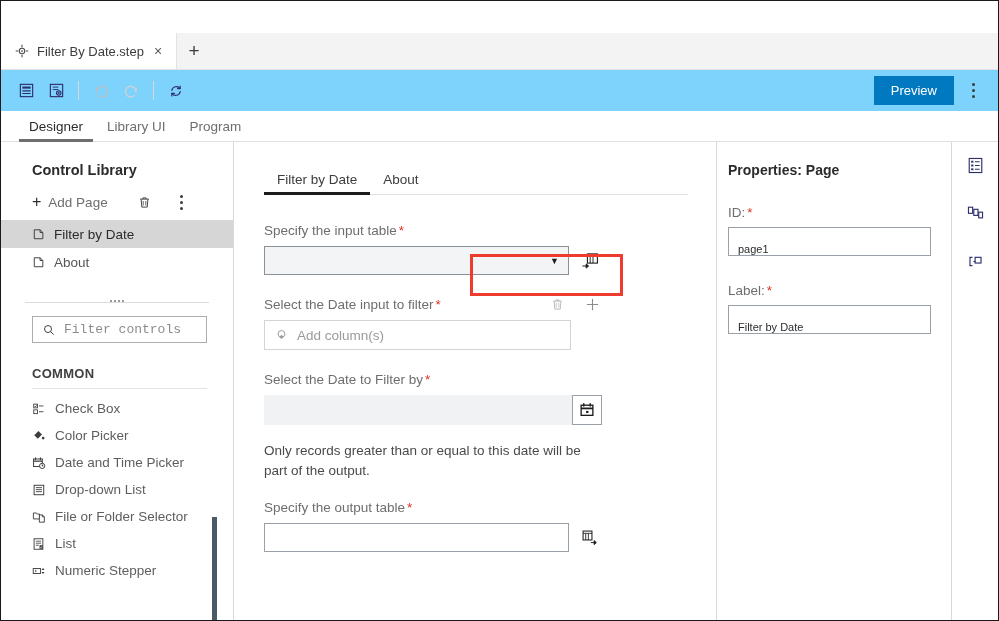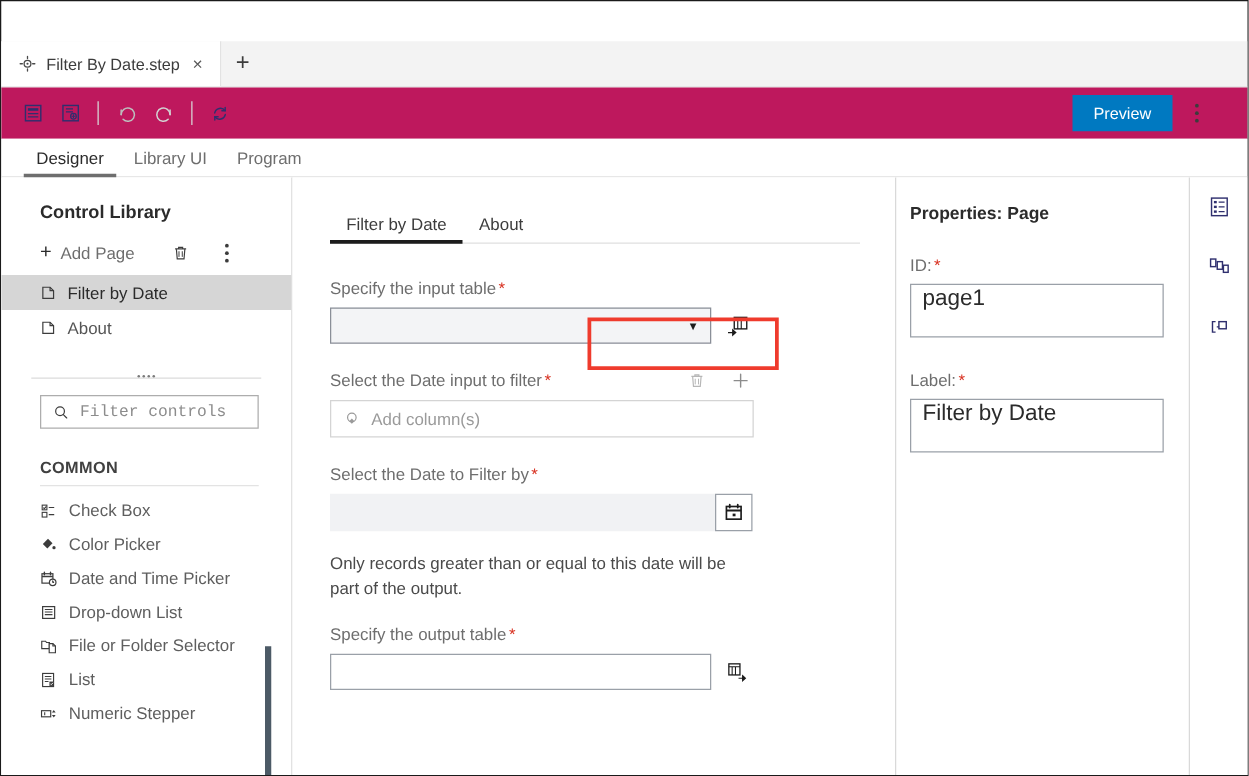--- a/index.html
+++ b/index.html
@@ -43,22 +43,22 @@
     width: 34px; height: 36px;
     display: flex; align-items: center; justify-content: center;
     font-size: 19px; color: #3c3c3c; cursor: pointer;
   }
   .app-icon { width: 14px; height: 14px; flex: 0 0 14px; }
 
   
   .toolbar {
     height: 41px; flex: 0 0 41px;
     display: flex; align-items: center;
-    padding: 0 28px 0 10px;
-    background: #be185d;
+    padding: 0 12px 0 10px;
+    background: #7dd3fc;
   }
   .tb-btn {
     width: 30px; height: 28px;
     display: flex; align-items: center; justify-content: center;
     cursor: pointer;
   }
   .tb-sep {
     width: 1px; height: 19px; background: #d8d8d8;
     margin: 0 7px;
   }
@@ -216,21 +216,21 @@
   .select-ctl {
     width: 305px; height: 29px;
     background: #f3f4f6; border: 1px solid #8a8f98;
     display: flex; align-items: center; padding: 0 9px;
     font-size: 13px; color: #2b2b2b; cursor: pointer;
   }
   .select-ctl .caret { margin-left: auto; font-size: 9px; color: #1c1c1c; }
   .side-icon { cursor: pointer; display: flex; }
 
   .chip-input {
-    width: 339px; height: 30px;
+    width: 307px; height: 30px;
     background: #ffffff; border: 1px solid #d4d4d4;
     display: flex; align-items: center; gap: 8px; padding: 0 10px;
     font-size: 13.5px; color: #9a9a9a; cursor: text;
   }
   .date-ctl {
     width: 308px; height: 30px; background: #f1f2f4;
     border: 1px solid transparent; cursor: text;
   }
   .date-btn {
     width: 30px; height: 30px; border: 1px solid #9aa0a8; background: #ffffff;
@@ -248,23 +248,23 @@
 
   
   .rightpane {
     width: 235px; flex: 0 0 235px;
     background: #ffffff; padding: 20px 20px 0 11px;
     border-right: 1px solid #d9d9d9;
   }
   .rp-title { font-size: 14px; font-weight: bold; color: #2b2b2b; padding-left: 0; }
   .rp-label { font-size: 13.5px; color: #6e6e6e; margin: 27px 0 7px 0; }
   .rp-input {
-    height: 43px; border: 1px solid #9aa0a8; background: #ffffff;
-    display: flex; align-items: flex-start; padding: 0 9px;
-    font-size: 18px; color: #2b2b2b; cursor: text;
+    height: 29px; border: 1px solid #9aa0a8; background: #ffffff;
+    display: flex; align-items: flex-end; padding: 0 9px;
+    font-size: 11px; color: #2b2b2b; cursor: text;
   }
 
   
   .rail {
     width: 46px; flex: 0 0 46px; background: #ffffff;
     display: flex; flex-direction: column; align-items: center;
     padding-top: 10px; gap: 22px;
   }
   .rail-btn {
     width: 28px; height: 26px;

